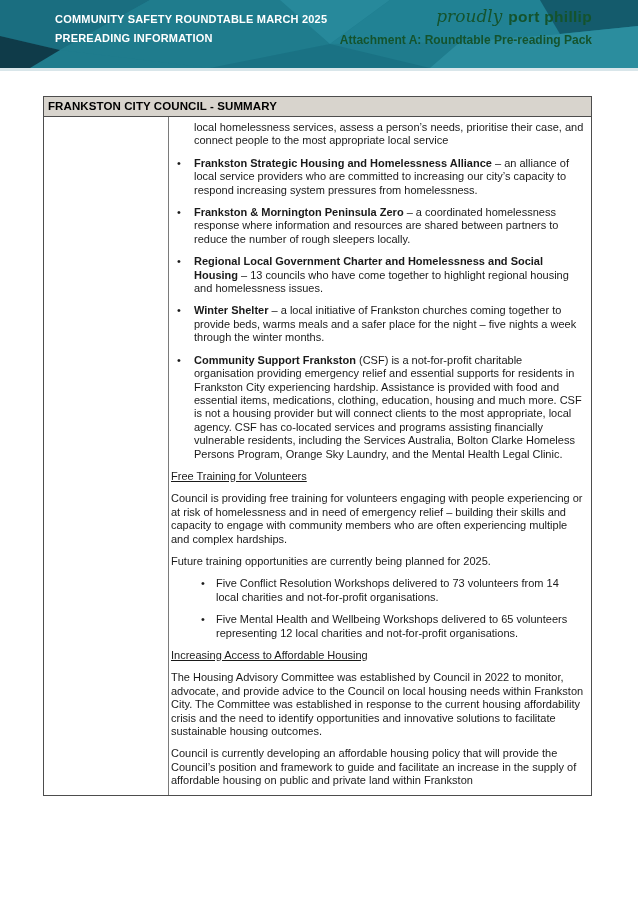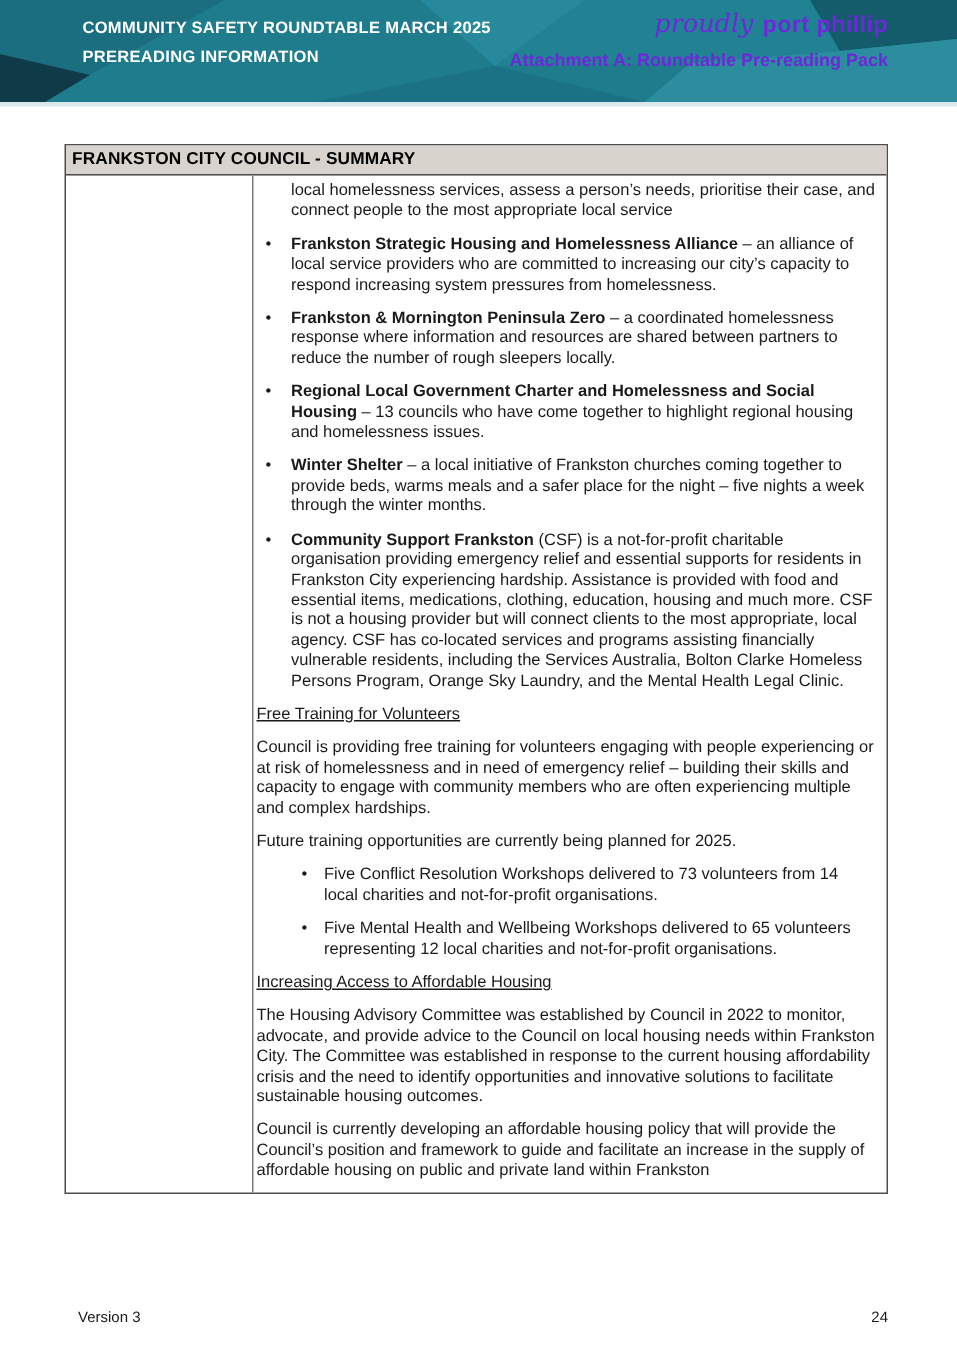--- a/index.html
+++ b/index.html
@@ -16,21 +16,21 @@
 
   
   .banner { position:absolute; left:0; top:0; width:638px; height:68px;border-radius:23px; }
   .banner-bg { position:absolute; inset:0; width:100%; height:100%; display:block; }
   .banner-edge { position:absolute; left:0; top:68px; width:638px; height:3px; background:#d9e6ea; }
   .banner-title {
     position:absolute; left:55px; top:10px;
     color:#ffffff; font-weight:bold; font-size:11px; line-height:19px;
     letter-spacing:.2px;
   }
-  .banner-right { position:absolute; right:46px; top:6px; text-align:right; color:#6d28d9; }
+  .banner-right { position:absolute; right:46px; top:6px; text-align:right; color:#14532d; }
   .logo { white-space:nowrap; }
   .logo-script {
     font-family:"DejaVu Serif","Liberation Serif",serif;
     font-style:italic; font-size:17px; margin-right:6px;
   }
   .logo-bold { font-weight:bold; font-size:15.5px; letter-spacing:.3px; }
   .attachment { font-weight:bold; font-size:12px; margin-top:7px; }
 
   
   .doc-table {
@@ -119,18 +119,14 @@
           <div class="blk para"><span>Future training opportunities are currently being planned for 2025.</span></div>
           <div class="blk subbullet"><span class="marker">•</span><span>Five Conflict Resolution Workshops delivered to 73 volunteers from 14 local charities and not-for-profit organisations.</span></div>
           <div class="blk subbullet"><span class="marker">•</span><span>Five Mental Health and Wellbeing Workshops delivered to 65 volunteers representing 12 local charities and not-for-profit organisations.</span></div>
           <div class="blk heading"><span>Increasing Access to Affordable Housing</span></div>
           <div class="blk para"><span>The Housing Advisory Committee was established by Council in 2022 to monitor, advocate, and provide advice to the Council on local housing needs within Frankston City. The Committee was established in response to the current housing affordability crisis and the need to identify opportunities and innovative solutions to facilitate sustainable housing outcomes.</span></div>
           <div class="blk para"><span>Council is currently developing an affordable housing policy that will provide the Council’s position and framework to guide and facilitate an increase in the supply of affordable housing on public and private land within Frankston</span></div>
         </div>
     </div>
   </section>
 
-  <footer class="page-footer">
-    <span>Version 3</span>
-    <span>24</span>
-  </footer>
 
 </div>
 
 </body></html>

